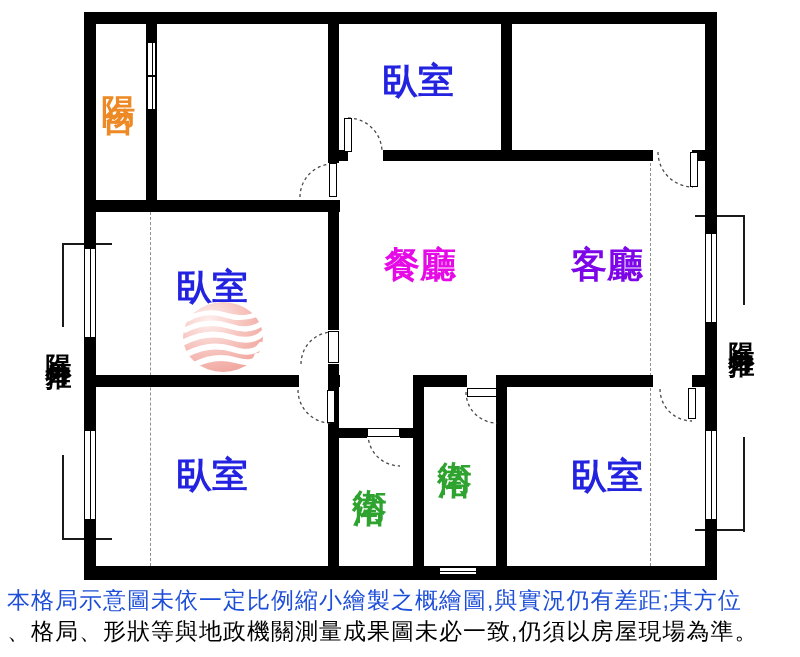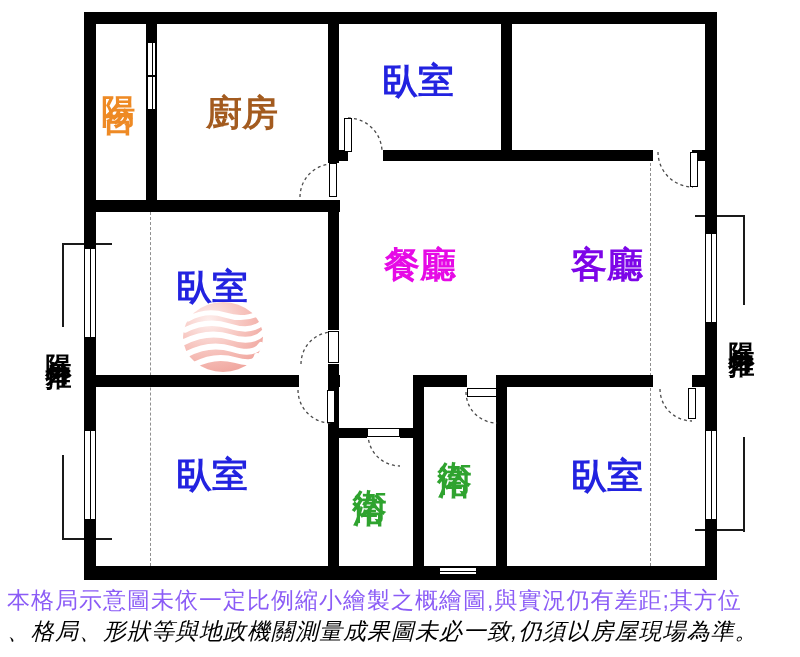--- a/index.html
+++ b/index.html
@@ -109,29 +109,28 @@
   <div class="thin" style="left:62px;top:243px;width:50px;height:2px;"></div>
   <div class="thin" style="left:62px;top:243px;width:2px;height:84px;"></div>
   <div class="thin" style="left:62px;top:455px;width:2px;height:85px;"></div>
   <div class="thin" style="left:62px;top:538px;width:50px;height:2px;"></div>
   <div class="thin" style="left:695px;top:215px;width:50px;height:2px;"></div>
   <div class="thin" style="left:743px;top:215px;width:2px;height:90px;"></div>
   <div class="thin" style="left:743px;top:437px;width:2px;height:95px;"></div>
   <div class="thin" style="left:695px;top:529px;width:50px;height:2px;"></div>
 
   <div class="vlbl" style="left: 102px; top: 70px; height: 94px; color: rgb(238, 138, 37);">陽台</div>
-  <div class="lbl" style="left: 203px; top: 95px; width: 78px; color: rgb(163, 91, 31);">廚房</div>
   <div class="lbl" style="left: 379px; top: 63px; width: 78px; color: rgb(34, 34, 224);">臥室</div>
   <div class="lbl" style="left: 173px; top: 269px; width: 78px; color: rgb(34, 34, 224);">臥室</div>
   <div class="lbl" style="left: 568px; top: 247px; width: 78px; color: rgb(125, 5, 232);">客廳</div>
   <div class="lbl" style="left: 381px; top: 247px; width: 78px; color: rgb(230, 10, 230);">餐廳</div>
   <div class="lbl" style="left: 173px; top: 457px; width: 78px; color: rgb(34, 34, 224);">臥室</div>
   <div class="vlbl" style="left: 353px; top: 461px; height: 94px; color: rgb(47, 163, 47);">衛浴</div>
   <div class="vlbl" style="left: 438px; top: 433px; height: 94px; color: rgb(47, 163, 47);">衛浴</div>
   <div class="lbl" style="left: 568px; top: 458px; width: 78px; color: rgb(34, 34, 224);">臥室</div>
 
   <div class="note" style="left: 46px; top: 334px; height: 132px; color: rgb(0, 0, 0);">陽台外推</div>
   <div class="note" style="left: 729px; top: 322px; height: 132px; color: rgb(0, 0, 0);">陽台外推</div>
 
-  <div class="disc" style="top: 585px; color: #8b5cf6;">本格局示意圖未依一定比例縮小繪製之概繪圖,與實況仍有差距;其方位</div>
-  <div class="disc" style="top: 616px; color: rgb(0, 0, 0); font-style: italic;">、格局、形狀等與地政機關測量成果圖未必一致,仍須以房屋現場為準。</div>
+  <div class="disc" style="top: 585px; color: #1d4ed8;">本格局示意圖未依一定比例縮小繪製之概繪圖,與實況仍有差距;其方位</div>
+  <div class="disc" style="top: 616px; color: rgb(0, 0, 0);">、格局、形狀等與地政機關測量成果圖未必一致,仍須以房屋現場為準。</div>
 
 </div>
 
 </body></html>

